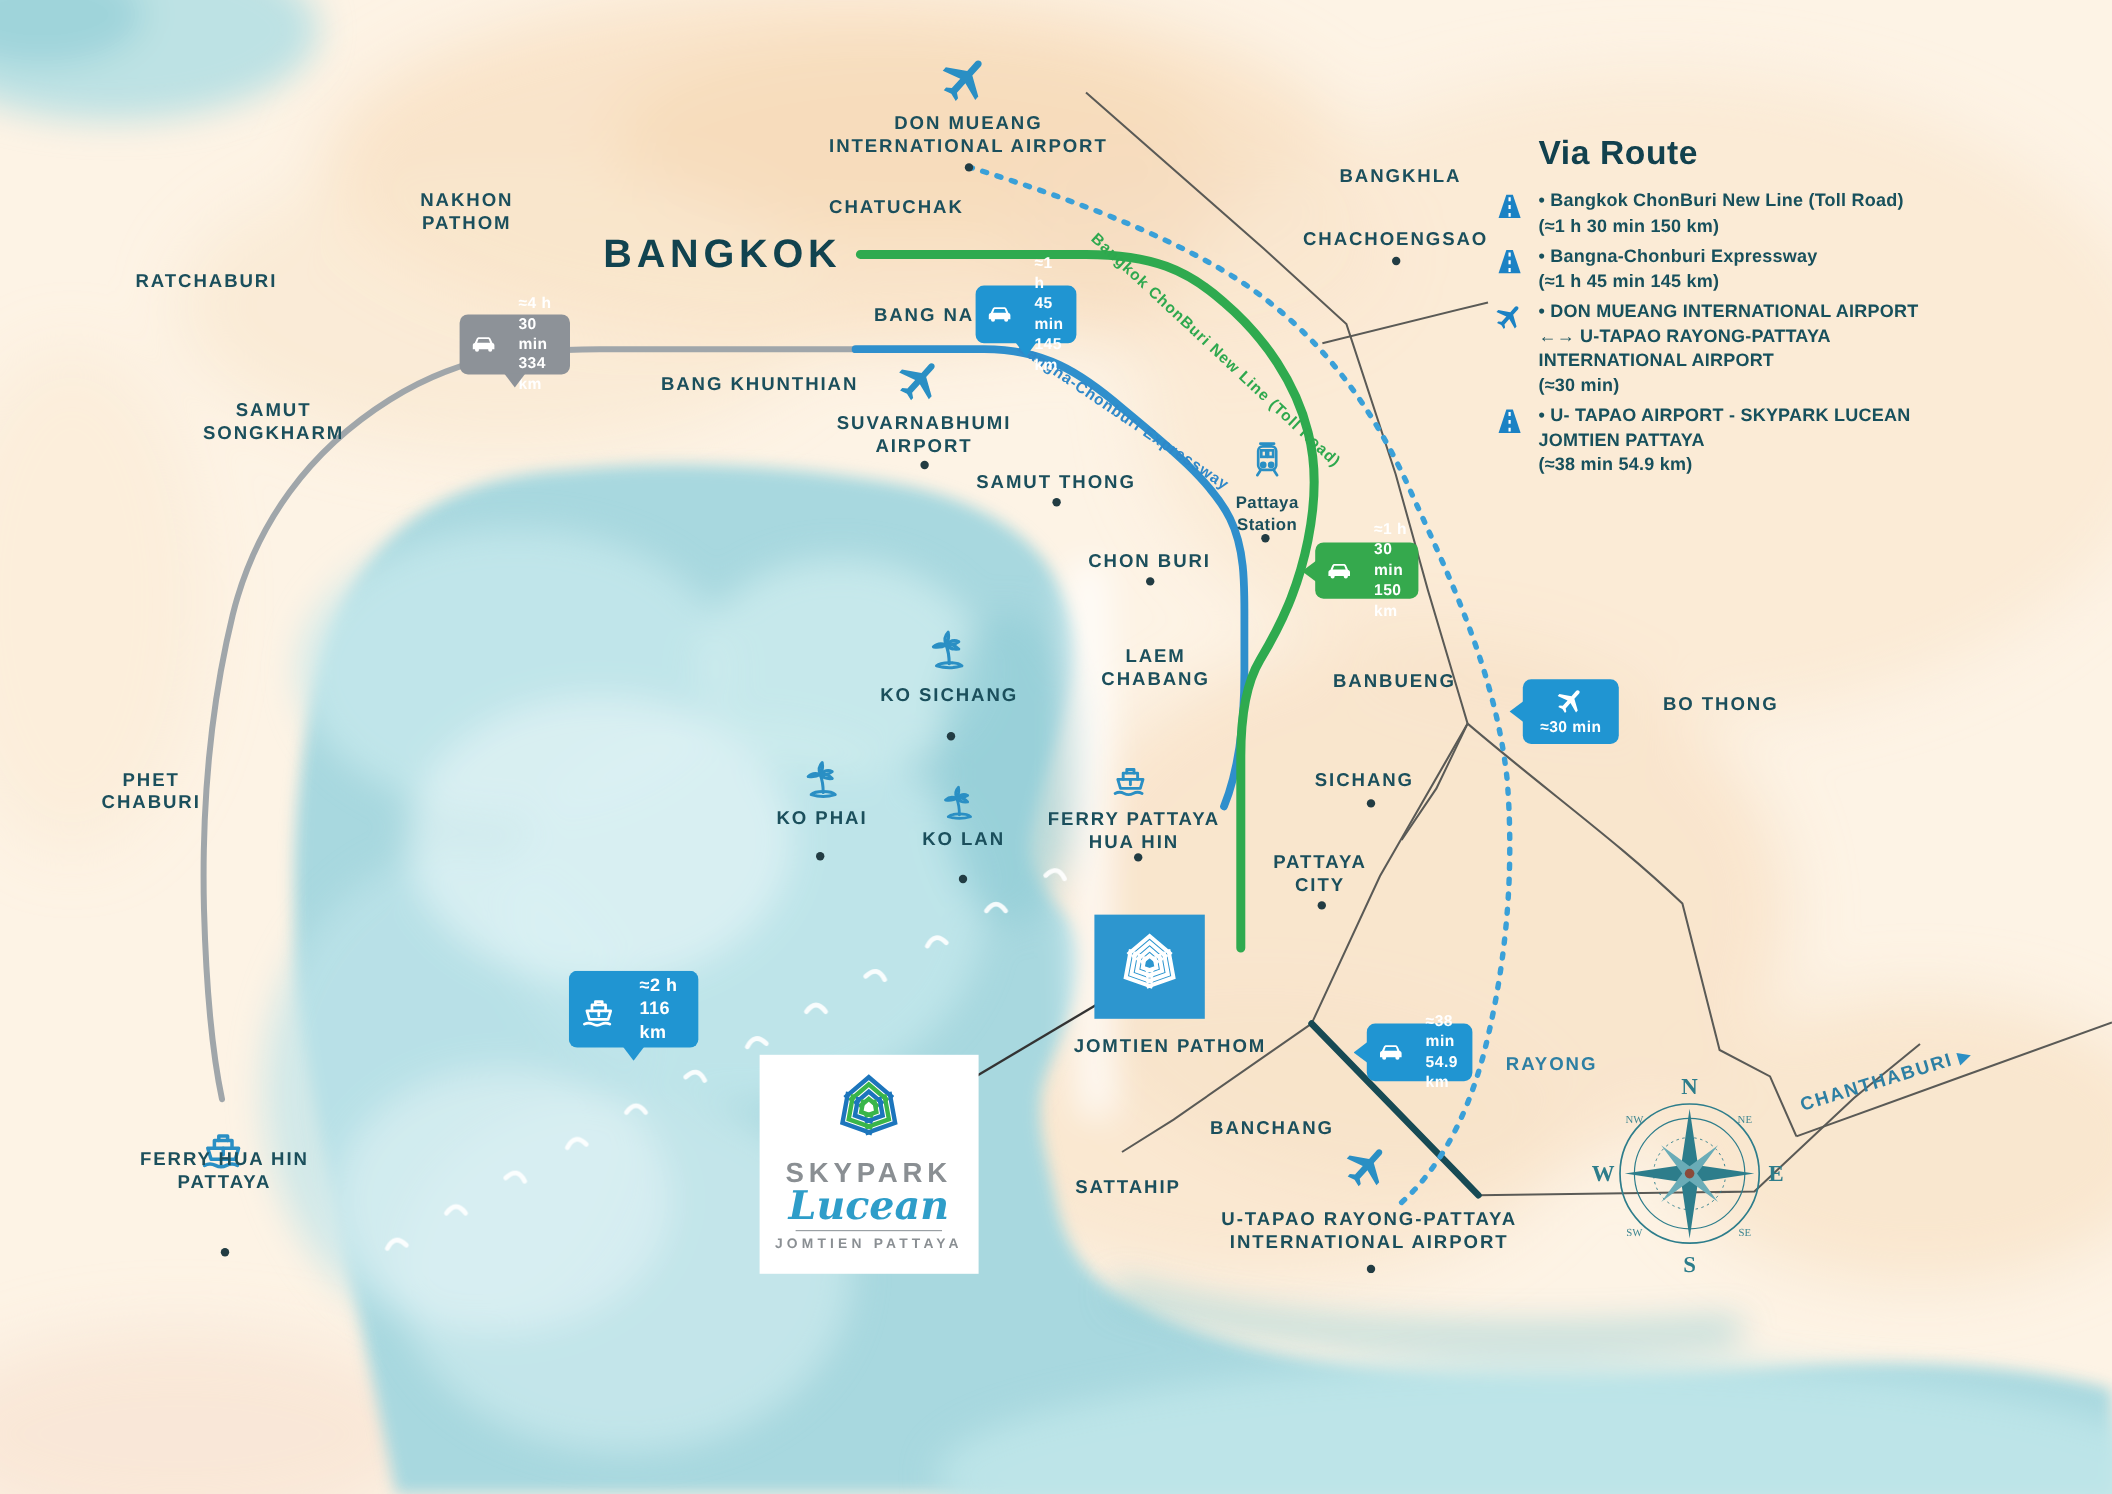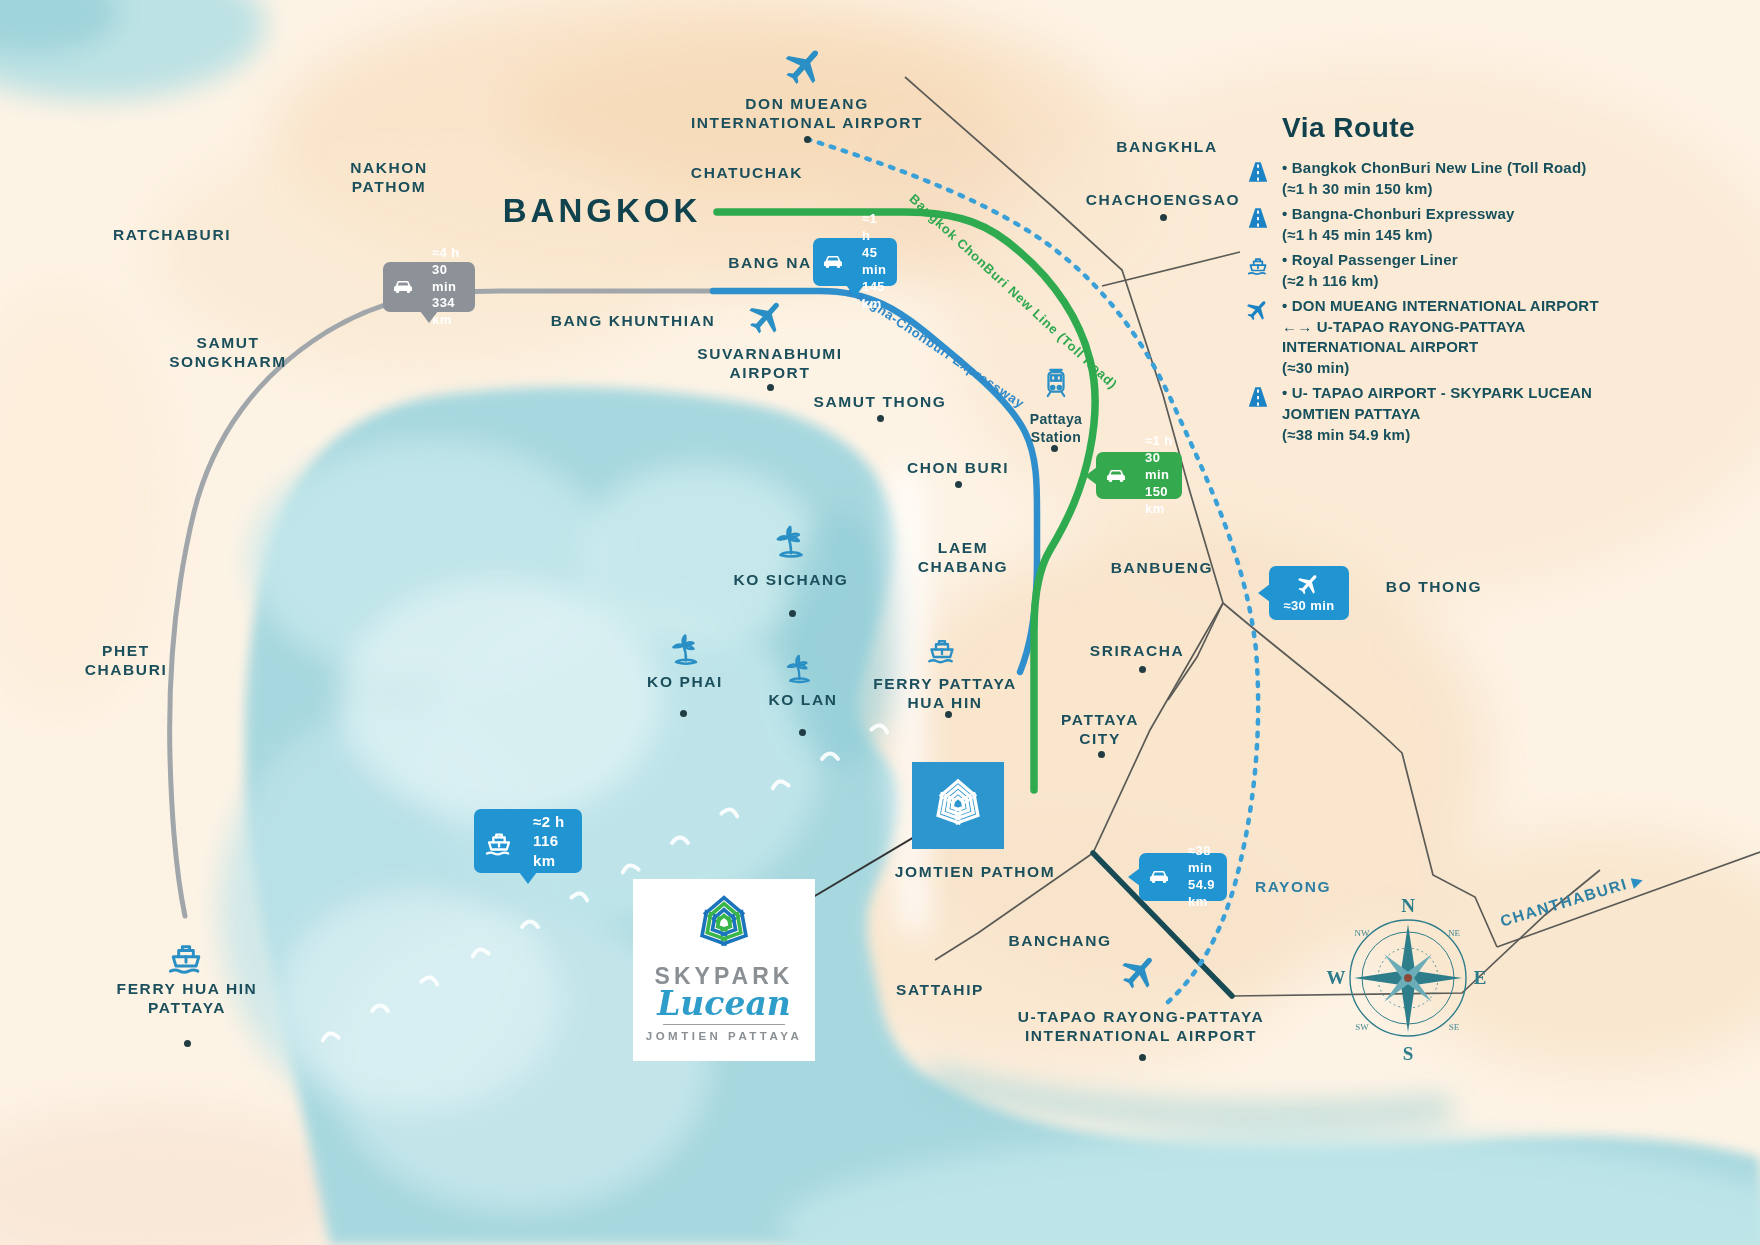--- a/index.html
+++ b/index.html
@@ -302,21 +302,21 @@
         <span class="line">KO PHAI</span>
       </div>
       <div class="place" style="left: 803px; top: 700px; transform: translate(-50%, -50%);">
         <span class="line">KO LAN</span>
       </div>
       <div class="place" style="left: 945px; top: 693px; transform: translate(-50%, -50%);">
         <span class="line">FERRY PATTAYA</span>
         <span class="line">HUA HIN</span>
       </div>
       <div class="place" style="left: 1137px; top: 651px; transform: translate(-50%, -50%);">
-        <span class="line">SRIRACHA</span>
+        <span class="line">SICHANG</span>
       </div>
       <div class="place" style="left: 1100px; top: 729px; transform: translate(-50%, -50%);">
         <span class="line">PATTAYA</span>
         <span class="line">CITY</span>
       </div>
       <div class="place" style="left: 1162px; top: 568px; transform: translate(-50%, -50%);">
         <span class="line">BANBUENG</span>
       </div>
       <div class="place" style="left: 1428px; top: 587px; transform: translate(-50%, -50%); padding-left: 12px;">
         <span class="line">BO THONG</span>
@@ -336,21 +336,21 @@
       <div class="place" style="left: 940px; top: 990px; transform: translate(-50%, -50%);">
         <span class="line">SATTAHIP</span>
       </div>
       <div class="place" style="left: 1141px; top: 1026px; transform: translate(-50%, -50%);">
         <span class="line">U-TAPAO RAYONG-PATTAYA</span>
         <span class="line">INTERNATIONAL AIRPORT</span>
       </div>
       <div class="place blue" style="left: 1293px; top: 887px; transform: translate(-50%, -50%);">
         <span class="line">RAYONG</span>
       </div>
-      <div class="place" style="left: 187px; top: 998px; transform: translate(-50%, -50%);">
+      <div class="place" style="left: 187px; top: 976px; transform: translate(-50%, -50%);">
         <span class="line">FERRY HUA HIN</span>
         <span class="line">PATTAYA</span>
       </div>
       <div class="place blue" style="left: 1572px; top: 900px; transform: translate(-50%, -50%) rotate(-17deg);">
         <span class="line">CHANTHABURI<span class="arrow">▶</span></span>
       </div>
       <div class="place small" style="left: 1056px; top: 428px; transform: translate(-50%, -50%);">
         <span class="line">Pattaya</span>
         <span class="line">Station</span>
       </div>
@@ -479,35 +479,20 @@
         <li>
           <span class="licon">
             <svg viewBox="0 0 24 24">
               <path d="M9.5,3 H14.5 L20.5,21 H3.5 Z" fill="currentColor"></path>
               <path d="M12,5 V8 M12,11 V14 M12,17 V20" stroke="#fff" stroke-width="1.7"></path>
             </svg>
           </span>
           <div class="ltext">
             <div>• Bangna-Chonburi Expressway</div>
             <div>(≈1 h 45 min 145 km)</div>
-          </div>
-        </li>
-        <li>
-          <span class="licon">
-            <svg viewBox="0 0 24 24" fill="none" stroke="currentColor" stroke-width="1.6" stroke-linecap="round" stroke-linejoin="round">
-              <path d="M5,13 L19,13 L17.5,18 L6.5,18 Z"></path>
-              <path d="M8,13 V9.5 H16 V13"></path>
-              <path d="M10,9.5 V7.5 H14 V9.5"></path>
-              <path d="M12,13 V16"></path>
-              <path d="M3.5,20.8 Q6,19.5 8.5,20.8 T13.5,20.8 T18.5,20.8"></path>
-            </svg>
-          </span>
-          <div class="ltext">
-            <div>• Royal Passenger Liner</div>
-            <div>(≈2 h 116 km)</div>
           </div>
         </li>
         <li>
           <span class="licon">
             <svg viewBox="0 0 24 24">
               <path fill="currentColor" transform="rotate(42 12 12)" d="M21,16v-2l-8-5V3.5C13,2.67,12.33,2,11.5,2S10,2.67,10,3.5V9l-8,5v2l8-2.5V19l-2,1.5V22l3.5-1l3.5,1v-1.5L13,19v-5.5L21,16z"></path>
             </svg>
           </span>
           <div class="ltext">
             <div>• DON MUEANG INTERNATIONAL AIRPORT</div>

